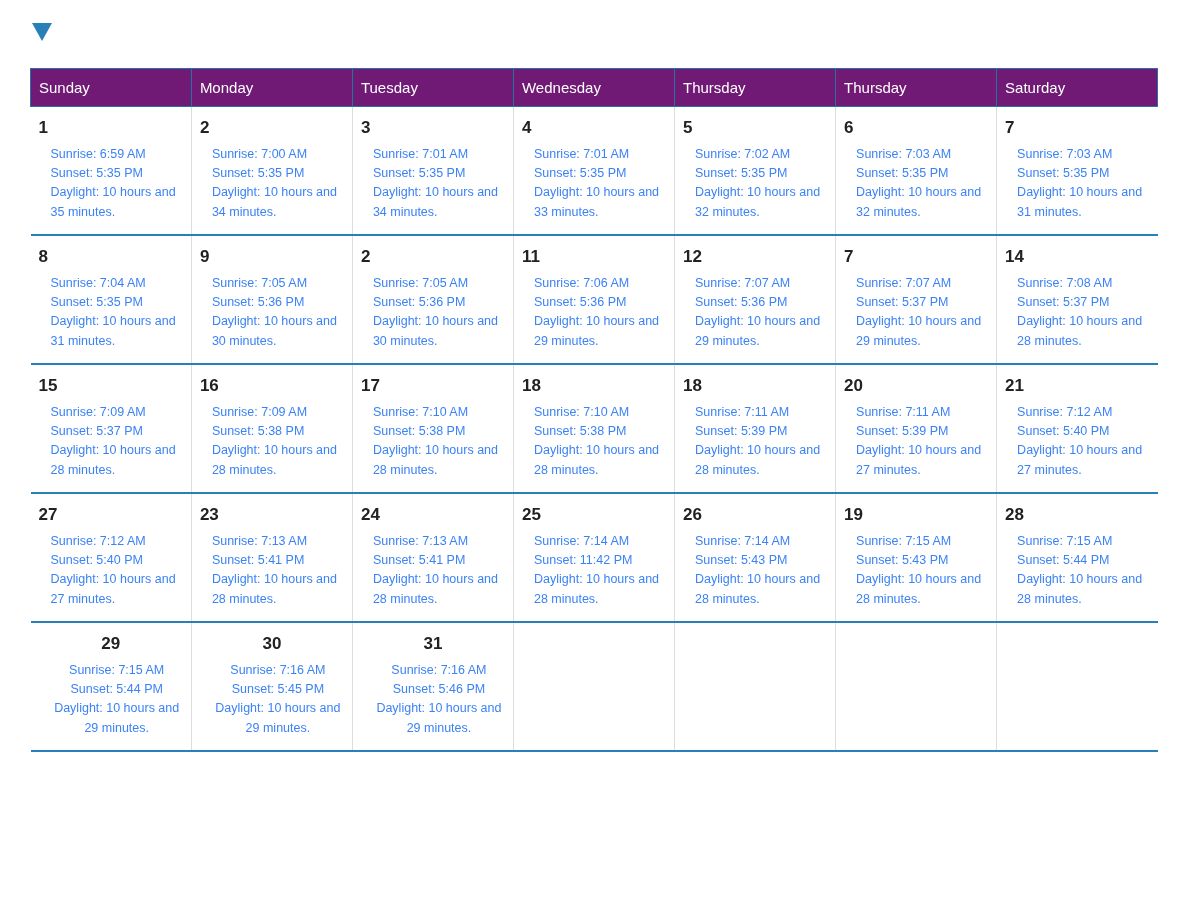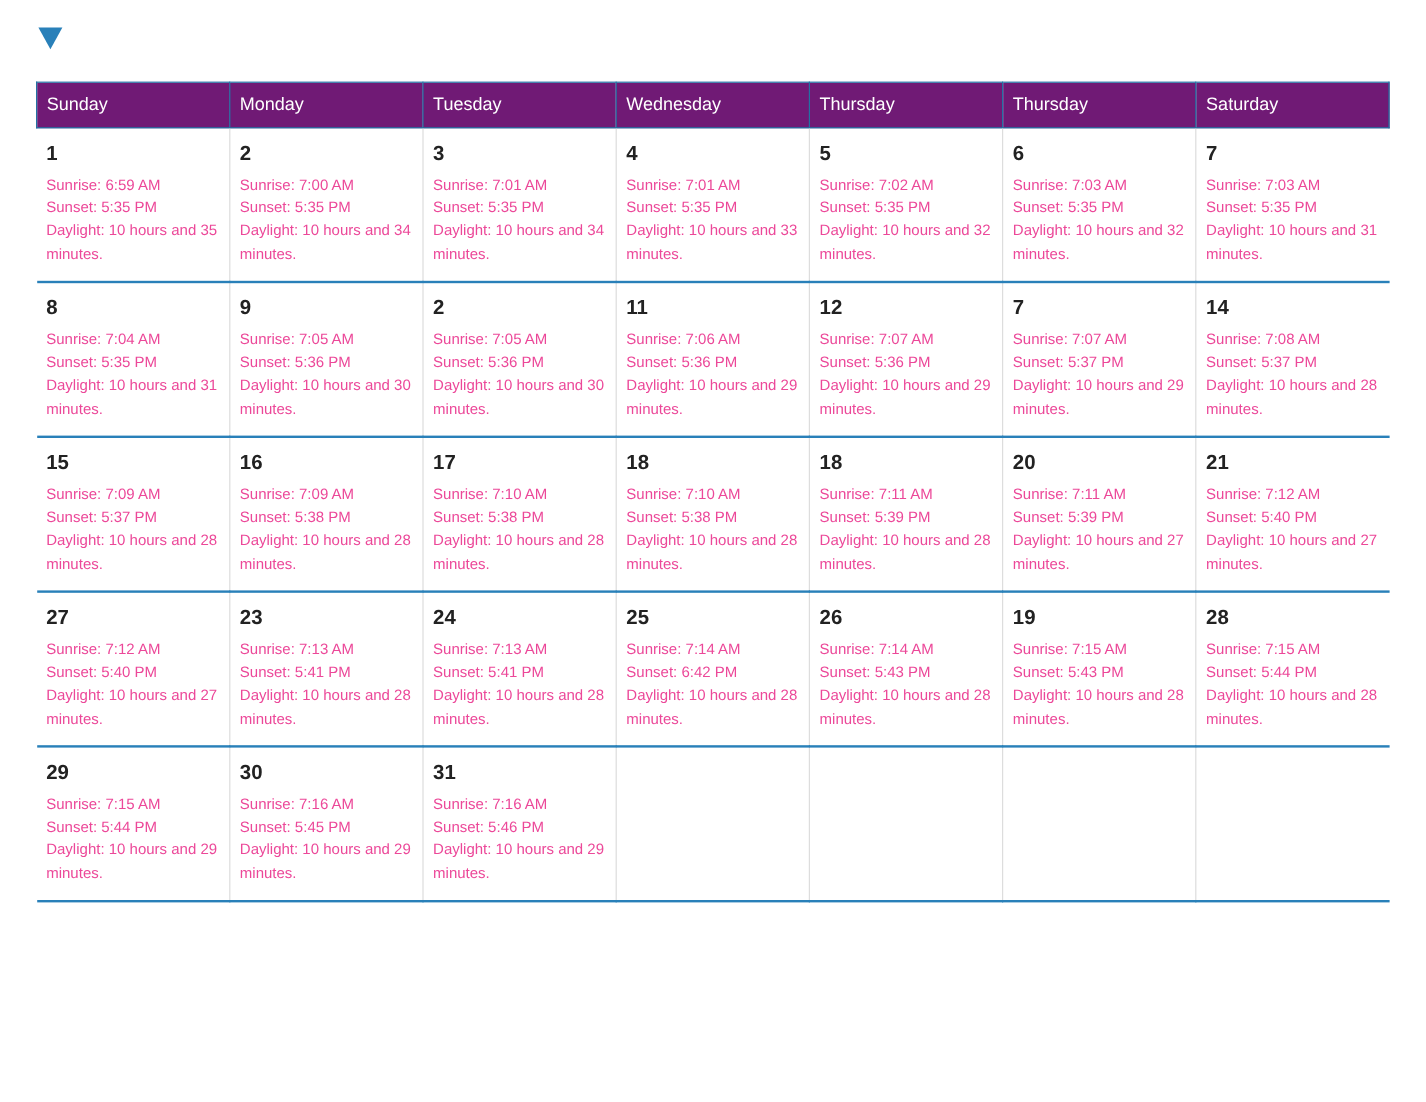--- a/index.html
+++ b/index.html
@@ -95,25 +95,27 @@
     }
     .day-num {
       font-size: 17px;
       font-weight: bold;
       display: block;
       margin-bottom: 4px;
       color: #222;
     }
     .day-info {
       font-size: 12.5px;
-      color: #ec4899;
+      color: #3b82f6;
       line-height: 1.55;
+      margin-left: 12px;
     }
     tbody tr:last-child {
       border-bottom: 2px solid #2980b9;
+      text-align: center;
     }
   </style>
 </head>
 <body>
 
 <div class="header">
   <div class="logo">
     <div class="logo-top">
       <span class="general"></span><span class="logo-arrow"></span>
     </div>
@@ -334,21 +336,21 @@
           <div class="day-info">
             <span>Sunrise: 7:13 AM</span><br>
             <span>Sunset: 5:41 PM</span><br>
             <span>Daylight: 10 hours and 28 minutes.</span>
           </div>
         </td>
         <td>
           <span class="day-num">25</span>
           <div class="day-info">
             <span>Sunrise: 7:14 AM</span><br>
-            <span>Sunset: 6:42 PM</span><br>
+            <span>Sunset: 11:42 PM</span><br>
             <span>Daylight: 10 hours and 28 minutes.</span>
           </div>
         </td>
         <td>
           <span class="day-num">26</span>
           <div class="day-info">
             <span>Sunrise: 7:14 AM</span><br>
             <span>Sunset: 5:43 PM</span><br>
             <span>Daylight: 10 hours and 28 minutes.</span>
           </div>

